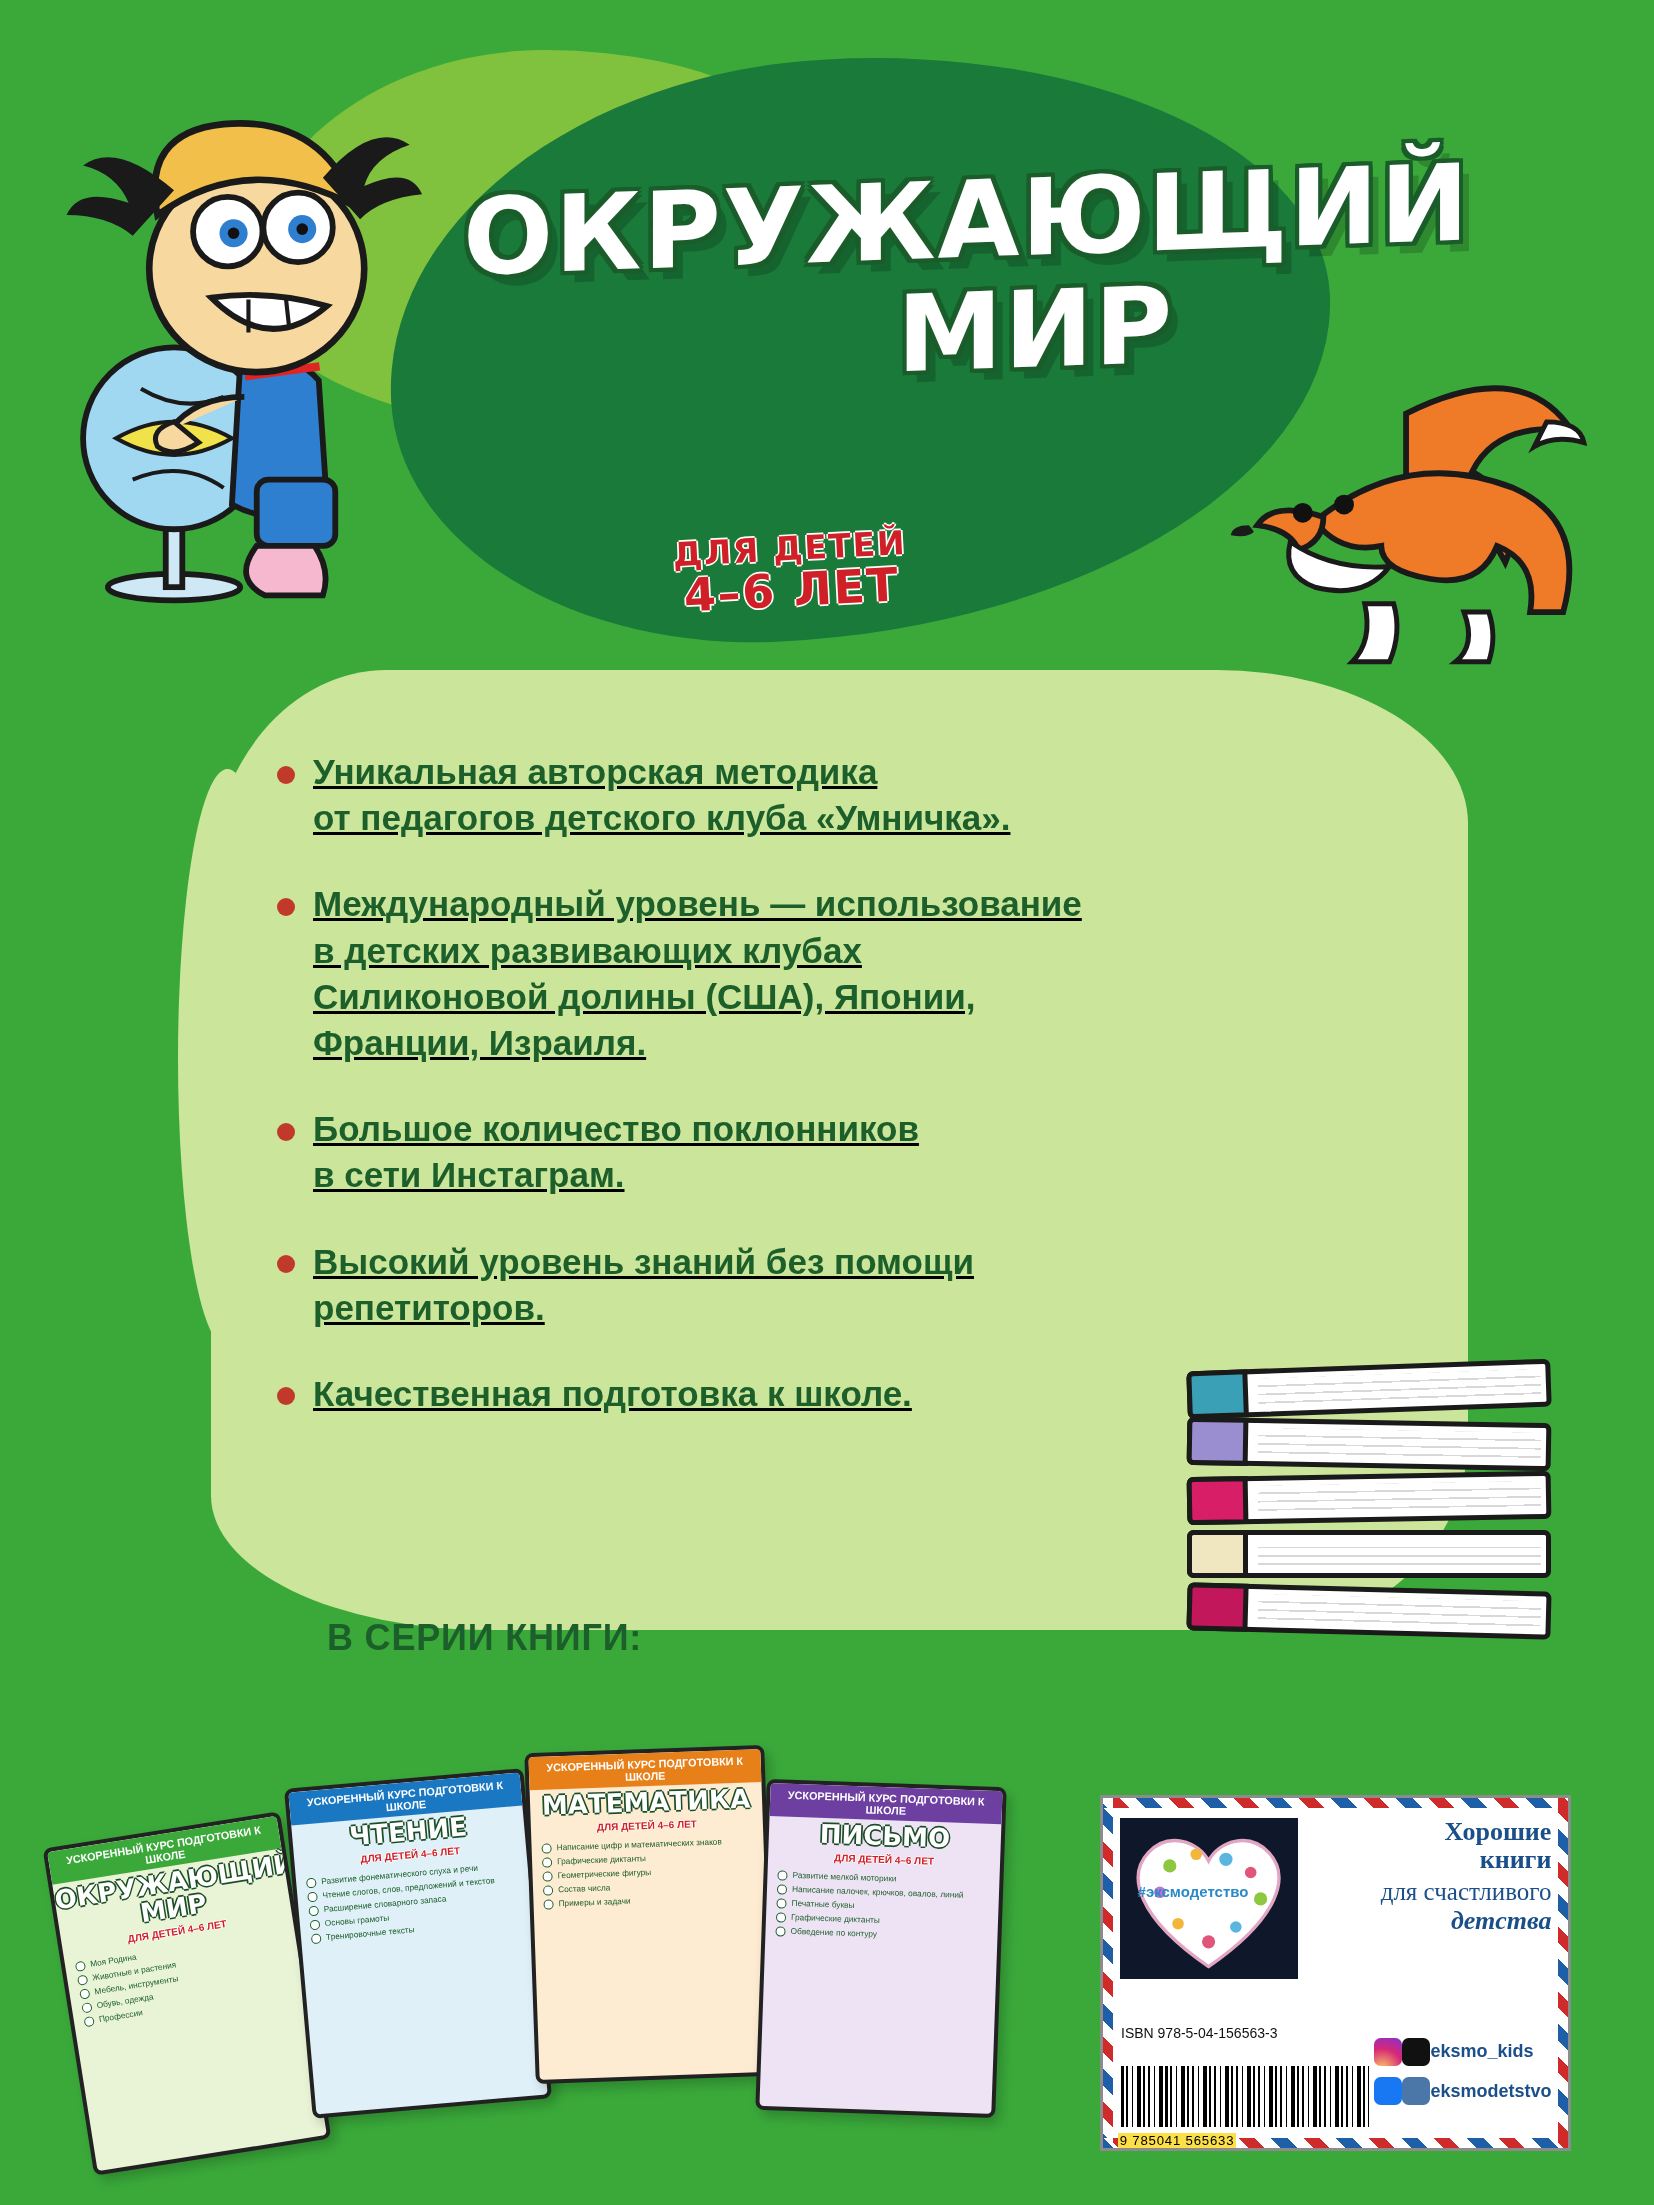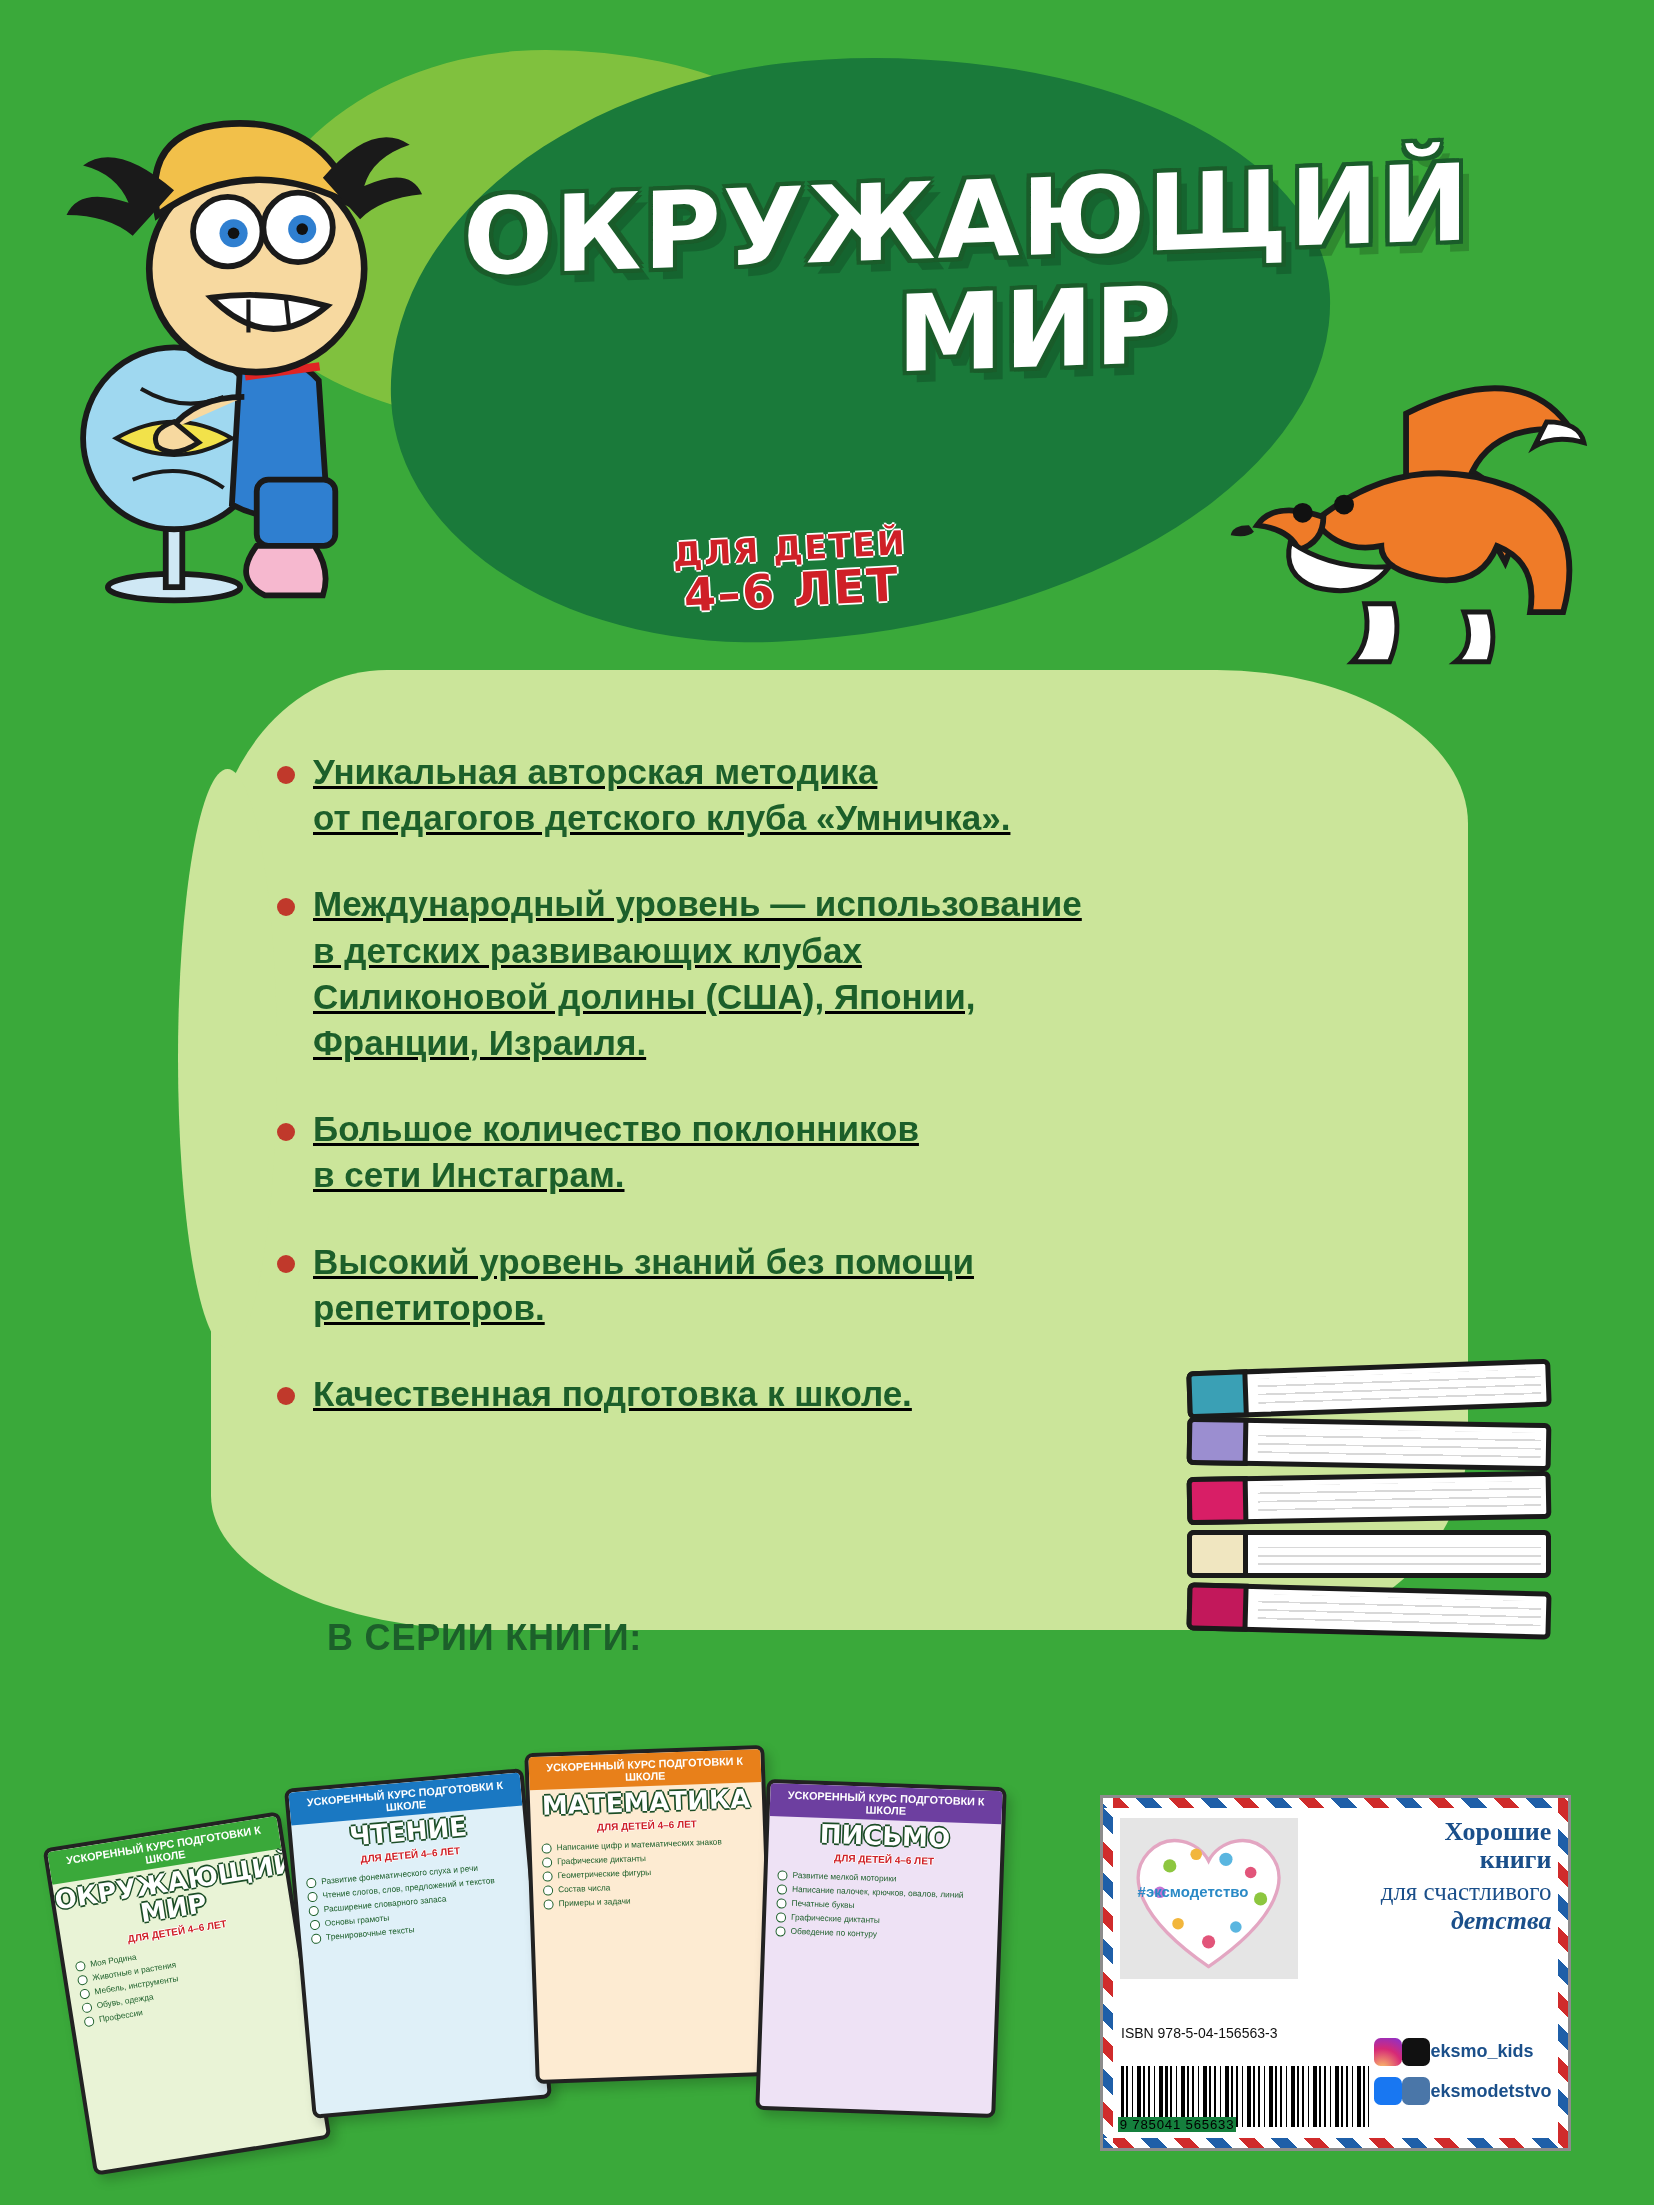--- a/index.html
+++ b/index.html
@@ -241,21 +241,21 @@
     background:
       repeating-linear-gradient(45deg, #d02b2b 0 11.6px, #fff 11.6px 23px, #1f5fa8 23px 35px, #fff 35px 46px);
     -webkit-mask: linear-gradient(#000 0 0) content-box, linear-gradient(#000 0 0);
     mask-composite: exclude;
     -webkit-mask-composite: destination-out;
     pointer-events:none;
   }
   .stamp-inner { position: relative; display: flex; gap: 8.3px; padding: 11.6px 8.3px 0; }
   .heart {
     width: 178px; height: 161px;
-    background: #e5e5e5;
+    background: #0f172a;
     position: relative;
     flex: 0 0 178px;
   }
   .heart svg { width: 100%; height: 100%; }
   .heart .tag {
     position:absolute; left: 18px; top: 65px;
     font-size: 15px; font-weight: bold; color:#2b8ac6;
   }
   .stamp-txt {
     flex: 1;
@@ -275,23 +275,23 @@
   }
   .barcode {
     position: absolute;
     left: 18px; bottom: 21.5px;
     width: 248px; height: 61px;
     background: repeating-linear-gradient(to right,
       #000 0 2.5px, #fff 2.5px 5px, #000 5px 6.6px, #fff 6.6px 10.8px,
       #000 10.8px 12.4px, #fff 12.4px 15.7px, #000 15.7px 20px, #fff 20px 22px);
   }
   .barcode-num {
-    position:absolute; left: 15px; bottom: 16px;
+    position:absolute; left: 15px; bottom: 0;
     font-size: 13.2px; letter-spacing: 0.8px; color:#000;
-    background: #15803d; padding: 0 1.7px;
+    background: #fde047; padding: 0 1.7px;
   }
   .social { position: absolute; right: 16.5px; bottom: 31px; }
   .social-row { display:flex; align-items:center; gap: 0; margin-bottom: 11.6px; }
   .sicon { width: 28px; height: 28px; border-radius: 6.6px; }
   .ig { background: radial-gradient(circle at 30% 110%, #fdc468, #d62976 55%, #962fbf 90%); }
   .tt { background: #111; }
   .fb { background: #1877f2; }
   .vk { background: #4a76a8; }
   .sname { font-size: 18px; font-weight: bold; color:#1a4f8a; font-family:"Liberation Sans", sans-serif;}
 

